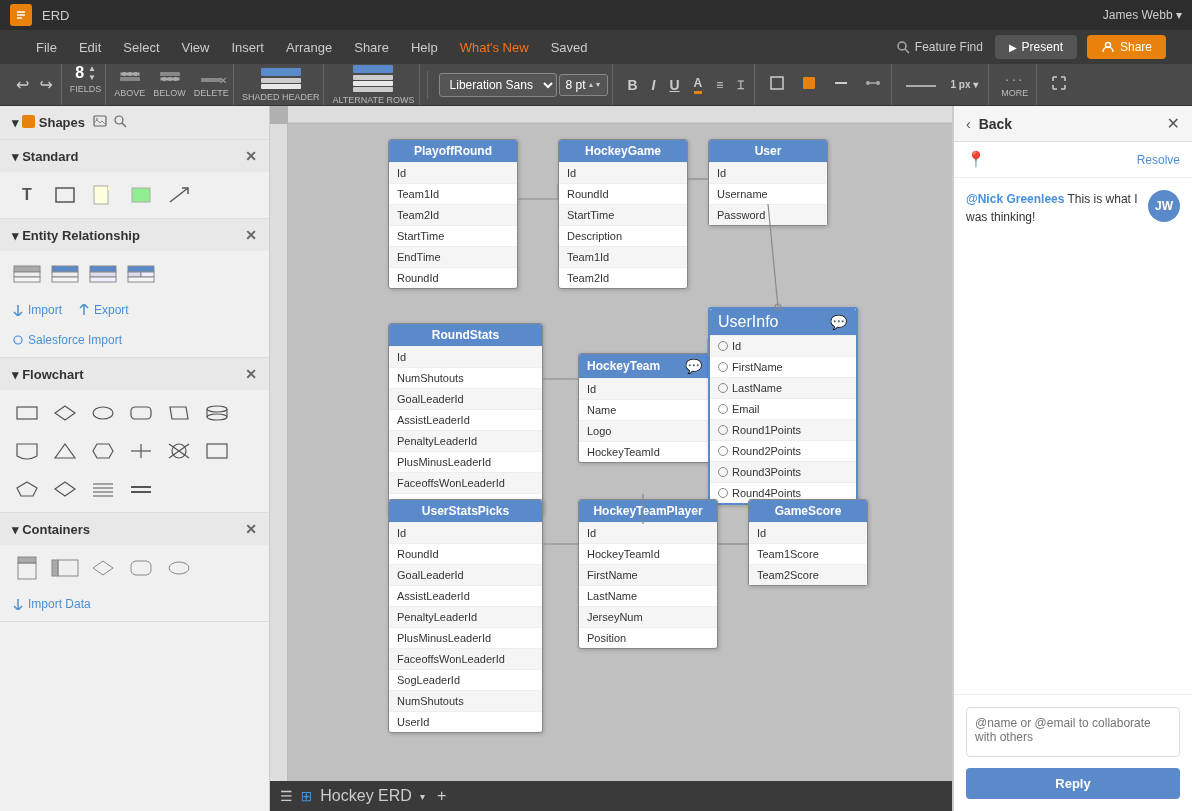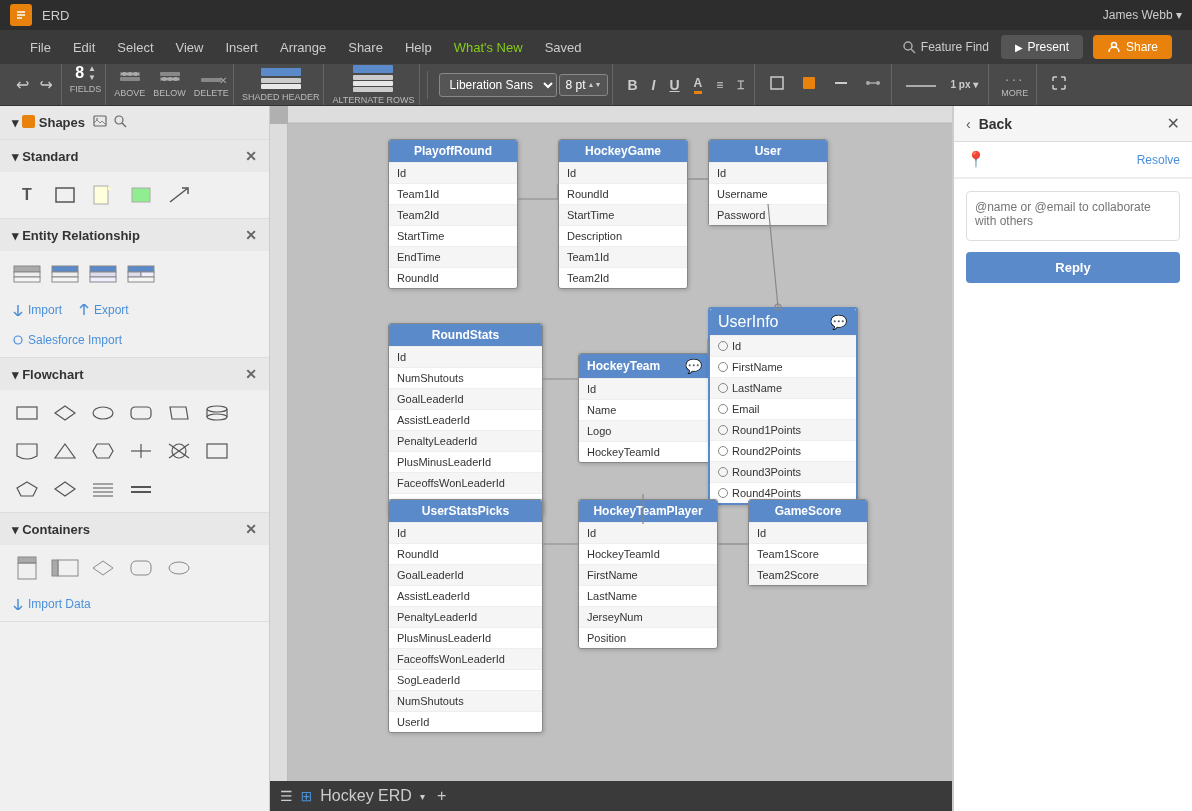--- a/index.html
+++ b/index.html
@@ -5,23 +5,23 @@
     * { box-sizing: border-box; margin: 0; padding: 0; }
     body { font-family: Arial, sans-serif; font-size: 12px; background: #1e1e1e; color: #333; overflow: hidden; width: 1192px; height: 811px; }
 
     
     #titlebar { display: flex; align-items: center; background: #2d2d2d; height: 30px; padding: 0 10px; color: #ccc; font-size: 13px; }
     #titlebar .app-icon { width: 22px; height: 22px; background: #e8820c; border-radius: 3px; margin-right: 10px; display: flex; align-items: center; justify-content: center; color: white; font-size: 10px; font-weight: bold; }
     #titlebar .app-name { color: #ccc; font-size: 13px; flex: 1; }
     #titlebar .user-name { color: #ccc; font-size: 12px; }
 
     
-    #menubar { display: flex; align-items: center; background: #3a3a3a; height: 34px; padding: 0 20px; gap: 2px; }
+    #menubar { display: flex; align-items: center; background: #3a3a3a; height: 34px; padding: 0 26px; gap: 2px; }
     #menubar .menu-item { color: #ccc; font-size: 13px; padding: 4px 10px; cursor: pointer; border-radius: 3px; }
-    #menubar .menu-item.highlight { color: #84cc16; }
+    #menubar .menu-item.highlight { color: #f97316; }
     #menubar .spacer { flex: 1; }
     #menubar .btn-present { background: #555; color: white; border: none; padding: 5px 14px; border-radius: 4px; cursor: pointer; font-size: 12px; display: flex; align-items: center; gap: 5px; }
     #menubar .btn-present::before { content: '▶'; font-size: 10px; }
     #menubar .btn-share { background: #e8820c; color: white; border: none; padding: 5px 14px; border-radius: 4px; cursor: pointer; font-size: 12px; margin-left: 8px; display: flex; align-items: center; gap: 5px; }
     #menubar .feature-find { color: #ccc; font-size: 12px; padding: 4px 10px; cursor: pointer; display: flex; align-items: center; gap: 5px; }
 
     
     #toolbar { display: flex; align-items: center; background: #4a4a4a; height: 42px; padding: 0 8px; gap: 4px; border-bottom: 1px solid #333; }
     #toolbar .tool-group { display: flex; align-items: center; gap: 2px; padding: 0 4px; border-right: 1px solid #666; height: 100%; }
     #toolbar .tool-group:last-child { border-right: none; }
@@ -705,20 +705,28 @@
     <div id="comment-panel">
       <div id="comment-panel-header">
         <span class="back-btn">‹</span>
         <span class="title">Back</span>
         <span class="close-btn">✕</span>
       </div>
       <div id="comment-panel-resolve">
         <span class="pin-icon">📍</span>
         <span class="resolve-btn">Resolve</span>
       </div>
+      <div id="comment-body">
+        <div class="comment-entry">
+          <div class="comment-text">
+            <span class="mention">@Nick Greenlees</span><span> This is what I was thinking!</span>
+          </div>
+          <div class="comment-avatar">JW</div>
+        </div>
+      </div>
       <div id="comment-input-area">
         <textarea id="comment-input" placeholder="@name or @email to collaborate with others" style=""></textarea>
         <button id="reply-btn">Reply</button>
       </div>
     </div>
 
     <div id="right-panel" style="position:absolute;right:0;top:18px;bottom:30px;width:30px;background:#3a3a3a;display:flex;flex-direction:column;align-items:center;padding:6px 0;gap:6px;z-index:5;">
       <div class="right-btn">
         <svg width="16" height="16" viewBox="0 0 16 16">
             <rect x="2" y="2" width="12" height="12" stroke="#aaa" stroke-width="1.2" fill="none"></rect>

